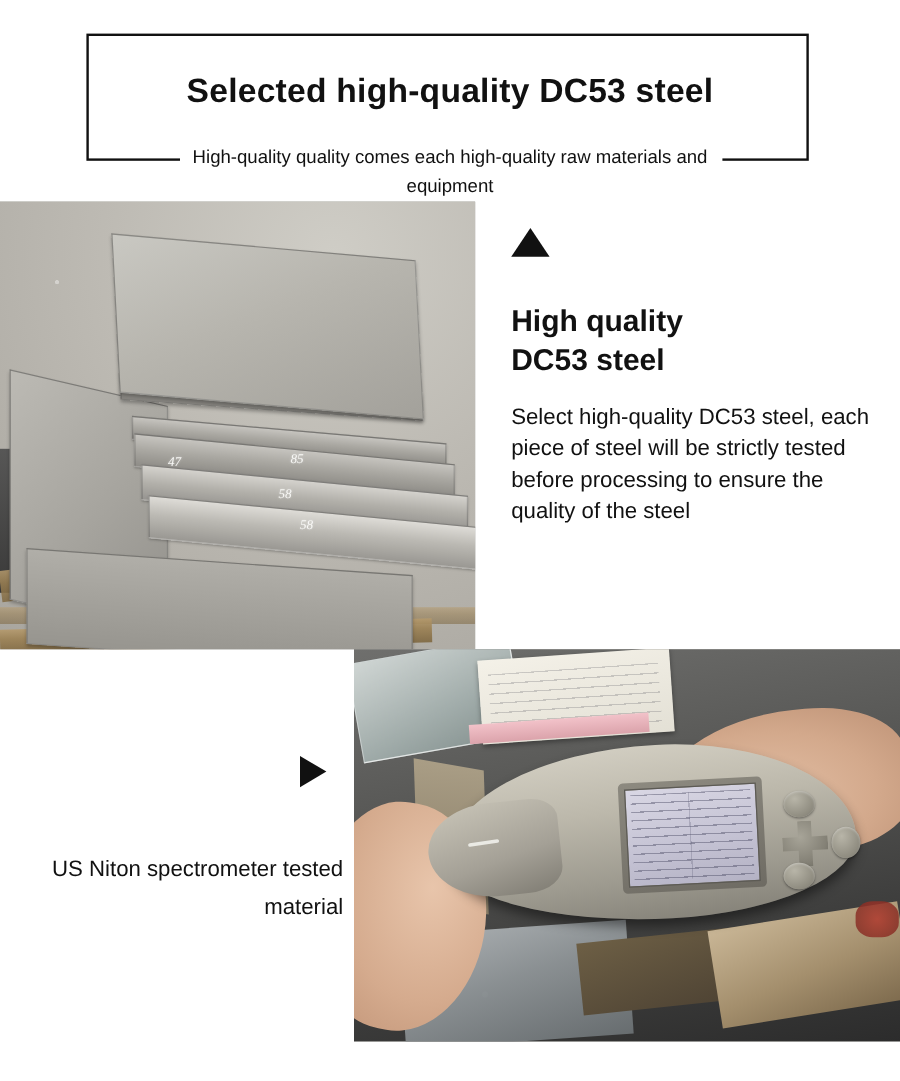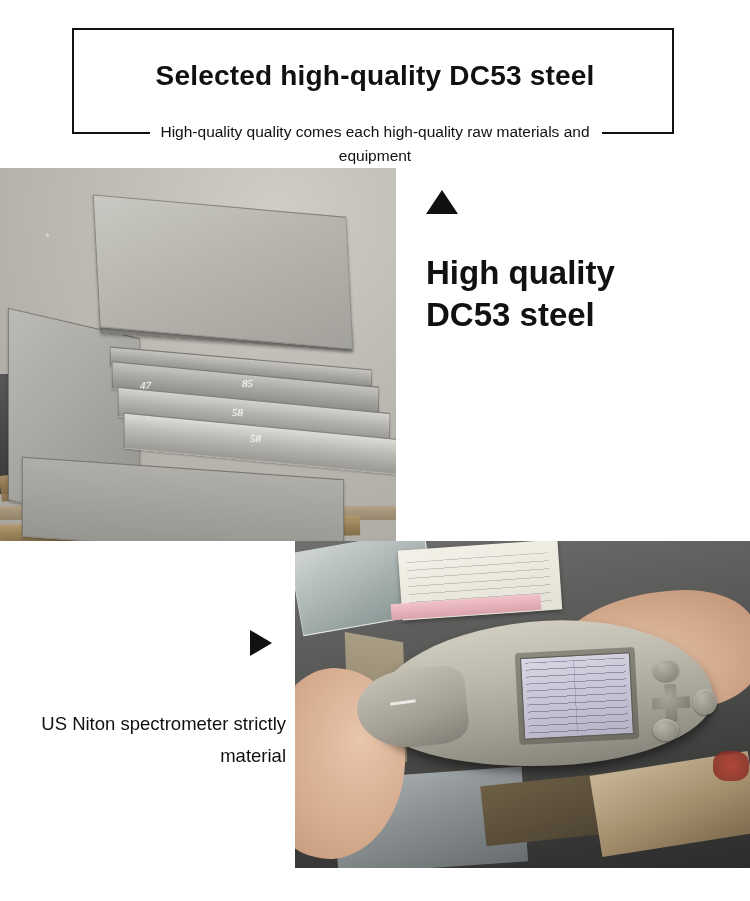--- a/index.html
+++ b/index.html
@@ -314,21 +314,21 @@
     width: 304px;
   }
   .tri-up {
     width: 0; height: 0;
     border-left: 16px solid transparent;
     border-right: 16px solid transparent;
     border-bottom: 24px solid #111111;
     margin-bottom: 38px;
   }
   .right-heading {
-    font-size: 33px;
+    font-size: 25px;
     font-weight: bold;
     line-height: 1.28;
     color: #111111;
     margin-bottom: 18px;
     white-space: pre-line;
   }
   .right-body {
     font-size: 18.5px;
     line-height: 1.42;
     color: #111111;
@@ -390,20 +390,21 @@
       <div class="chalk" style="left:232px; top:238px;">58</div>
       <div class="chalk" style="left:250px; top:264px;">58</div>
       <div class="chalk" style="left:140px; top:211px;">47</div>
     </div>
   </div>
 
   <div class="right-column">
     <div class="tri-up"></div>
     <div class="right-heading">High quality
 DC53 steel</div>
+    <div class="right-body">Select high-quality DC53 steel, each piece of steel will be strictly tested before processing to ensure the quality of the steel</div>
   </div>
 
   <div class="photo photo-spectrometer">
     <div class="photo-inner">
       <div class="spec-bg"></div>
       <div class="spec-grit"></div>
       <div class="spec-acrylic"></div>
       <div class="spec-paper"></div>
       <div class="spec-paper-pink"></div>
       <div class="spec-wood-wedge"></div>
@@ -423,16 +424,16 @@
       </div>
       <div class="spec-btn top"></div>
       <div class="spec-dpad"></div>
       <div class="spec-btn bottom"></div>
       <div class="spec-btn right"></div>
     </div>
   </div>
 
   <div class="bottom-left-column">
     <div class="tri-right"></div>
-    <div class="bottom-left-text">US Niton spectrometer strictly material</div>
+    <div class="bottom-left-text">US Niton spectrometer tested material</div>
   </div>
 
 </div>
 
 </body></html>

